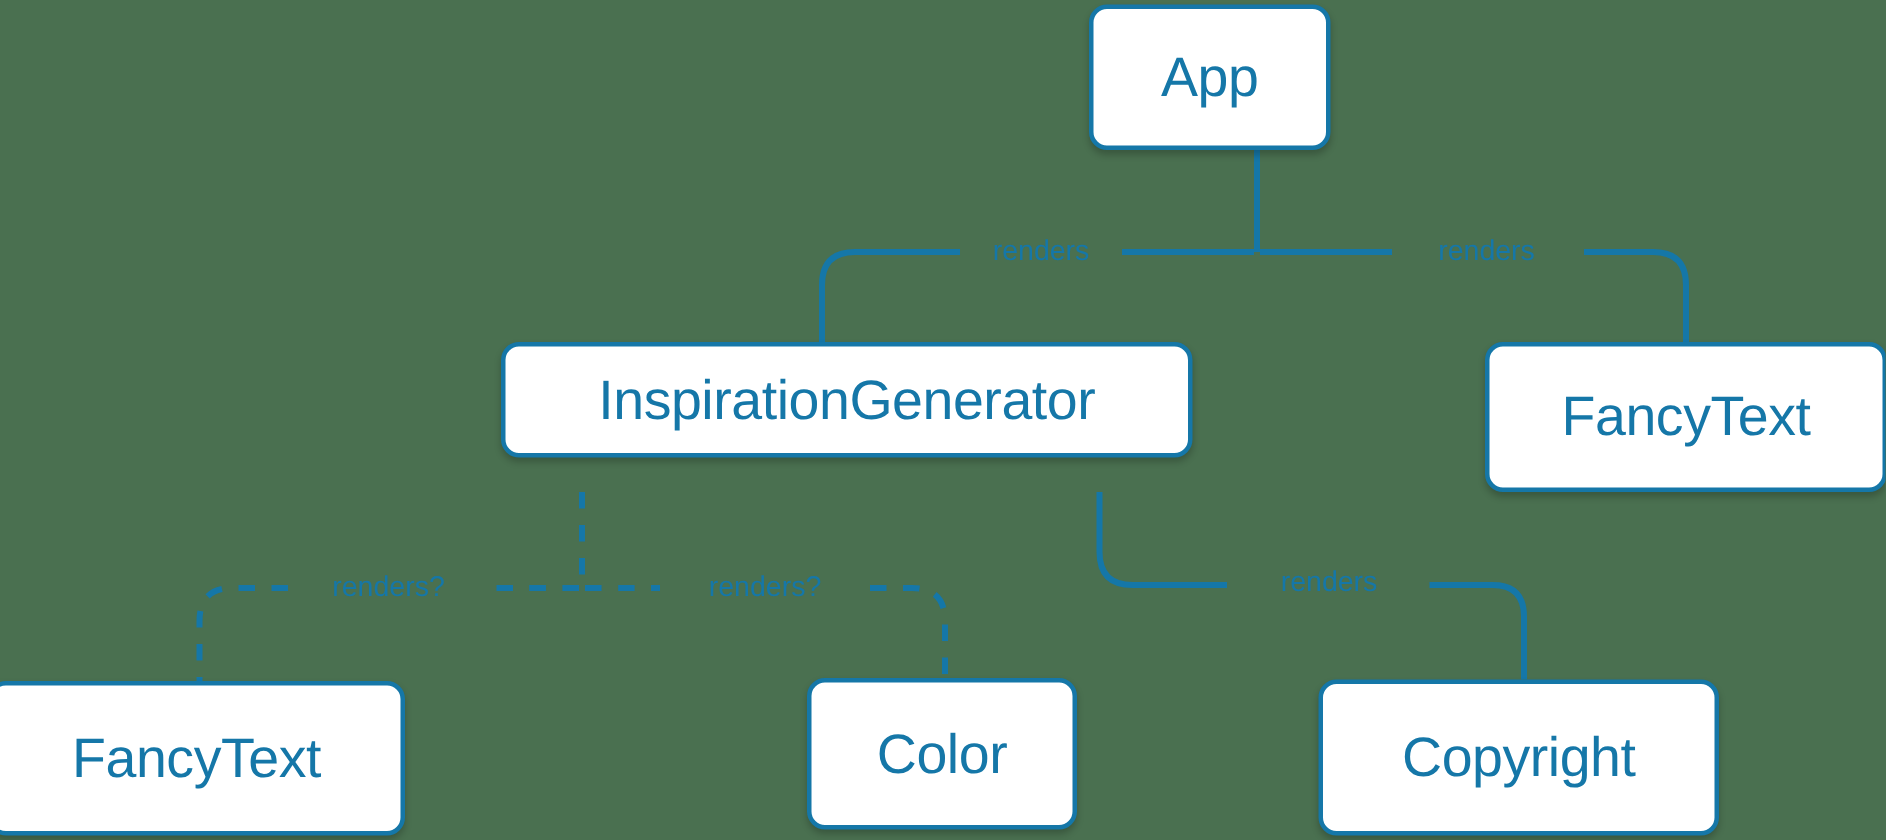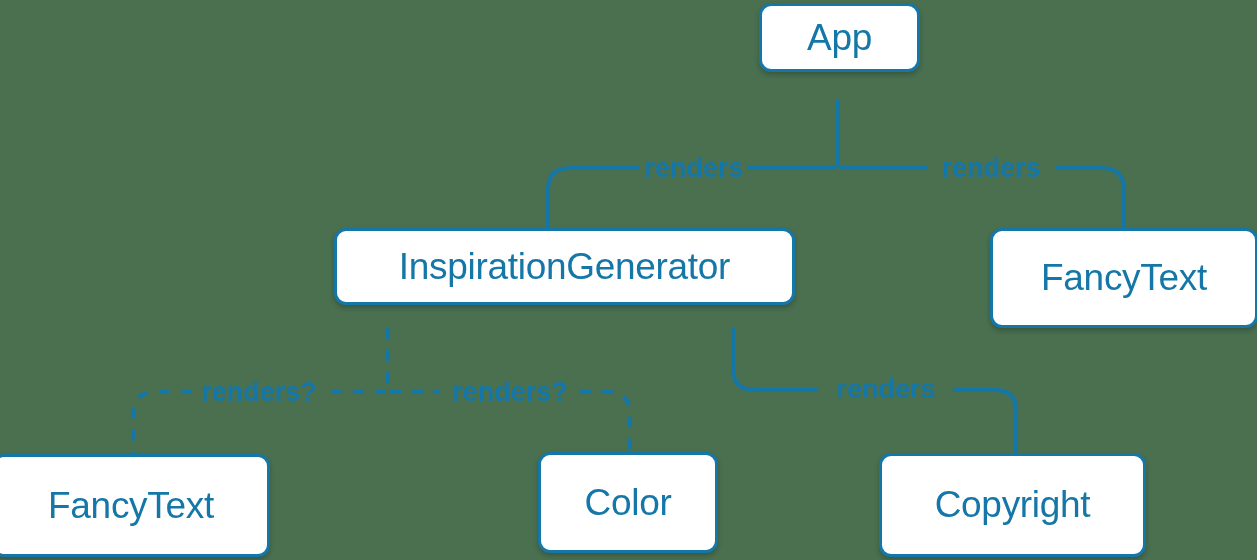--- a/index.html
+++ b/index.html
@@ -40,28 +40,28 @@
   .node-label {
     color: #1577a8;
     font-size: 37px;
     font-weight: 400;
     letter-spacing: -0.3px;
     white-space: nowrap;
   }
   .edge-label {
     position: absolute;
     color: #1577a8;
-    font-size: 27px;
-    font-weight: 700;
+    font-size: 19px;
+    font-weight: 400;
     white-space: nowrap;
     z-index: 6;
     transform: translate(-50%, -50%);
   }
   
-  #node-app            { left: 759px;  top: 3px;   width: 161px; height: 69px;  }
+  #node-app            { left: 726px;  top: 3px;   width: 161px; height: 97px;  }
   #node-inspgen        { left: 334px;  top: 228px; width: 461px; height: 77px; }
   #node-fancytext-right{ left: 990px;  top: 228px; width: 268px; height: 100px; }
   #node-fancytext-left { left: -8px;   top: 454px; width: 278px; height: 103px; }
   #node-color          { left: 538px;  top: 452px; width: 180px; height: 101px; }
   #node-copyright      { left: 879px;  top: 453px; width: 267px; height: 104px; }
   
   #edge-label-app-inspgen   { left: 694px; top: 168px; }
   #edge-label-app-fancytext { left: 991px; top: 168px; }
   #edge-label-renders-q-1   { left: 259px; top: 392px; }
   #edge-label-renders-q-2   { left: 510px; top: 392px; }

